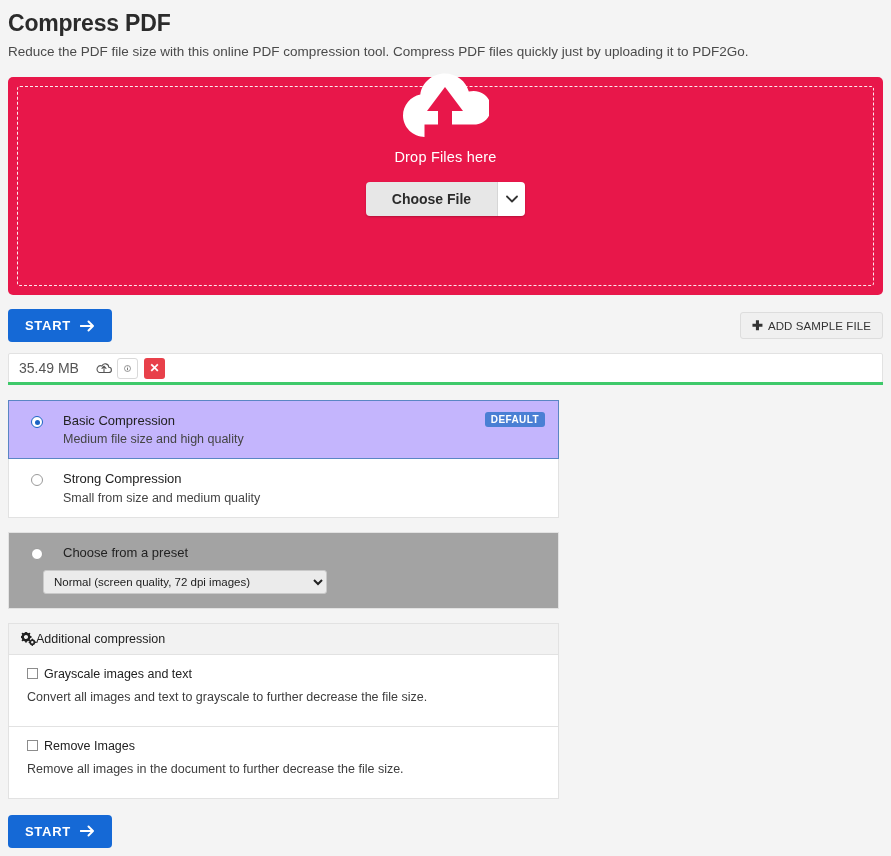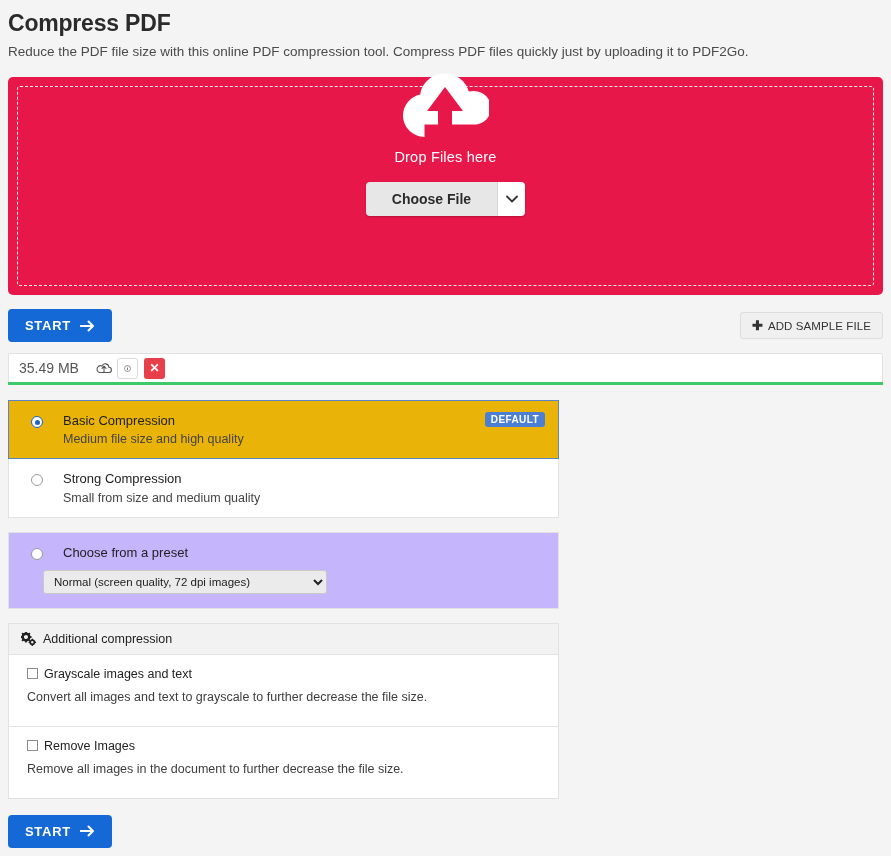--- a/index.html
+++ b/index.html
@@ -123,21 +123,21 @@
   .progress-fill { height: 100%; background: #3ec96a; }
 
   
   .options { width: 551px; margin-top: 17px; }
   .opt-card {
     background: #fff; border: 1px solid #e2e2e2;
     padding: 12px 14px; position: relative;
   }
   .opt-card + .opt-card { border-top: none; }
   .opt-card.selected {
-    background: #eab308; border: 1px solid #5a86c4;
+    background: #c4b5fd; border: 1px solid #5a86c4;
   }
   .opt-line { display: flex; align-items: flex-start; }
   .radio {
     width: 12px; height: 12px; border-radius: 50%;
     border: 1px solid #9a9a9a; background: #fff;
     margin: 3px 20px 0 8px; flex: none; cursor: pointer;
     position: relative;
   }
   .radio.on { border-color: #1b63c4; background: #fff; }
   .radio.on::after {
@@ -147,33 +147,33 @@
   }
   .opt-title { font-size: 13px; color: #222; line-height: 1.25; }
   .opt-desc { font-size: 12.5px; color: #444; margin-top: 3px; }
   .badge {
     position: absolute; right: 13px; top: 11px;
     background: #4a7fd4; color: #fff;
     font-size: 10px; font-weight: bold; letter-spacing: .4px;
     padding: 2px 6px; border-radius: 3px;
   }
 
-  .preset-card { margin-top: 14px; background:#c4b5fd; border:1px solid #e2e2e2; padding: 12px 14px 14px; position:relative;}
+  .preset-card { margin-top: 14px; background:#a3a3a3; border:1px solid #e2e2e2; padding: 12px 14px 14px; position:relative;}
   .preset-select {
     margin: 9px 0 0 20px;
     font-family: inherit; font-size: 11.5px; color: #222;
     background: #ebebeb; border: 1px solid #c9c9c9; border-radius: 3px;
     padding: 4px 6px; width: 284px; cursor: pointer;
   }
 
   .addl-header {
     margin-top: 14px;
     background: #f2f2f2; border: 1px solid #e2e2e2;
     padding: 8px 12px; font-size: 12.5px; color: #222;
-    display: flex; align-items: flex-start; gap: 7px;
+    display: flex; align-items: flex-start; 
   }
   .check-card {
     background: #fff; border: 1px solid #e2e2e2; border-top: none;
     padding: 12px 14px 12px 18px;
     height: 72px;
   }
   .check-line { display: flex; align-items: center; gap: 6px; }
   .chk {
     width: 11px; height: 11px; border: 1px solid #8c8c8c;
     background: #fff; flex: none; cursor: pointer;

